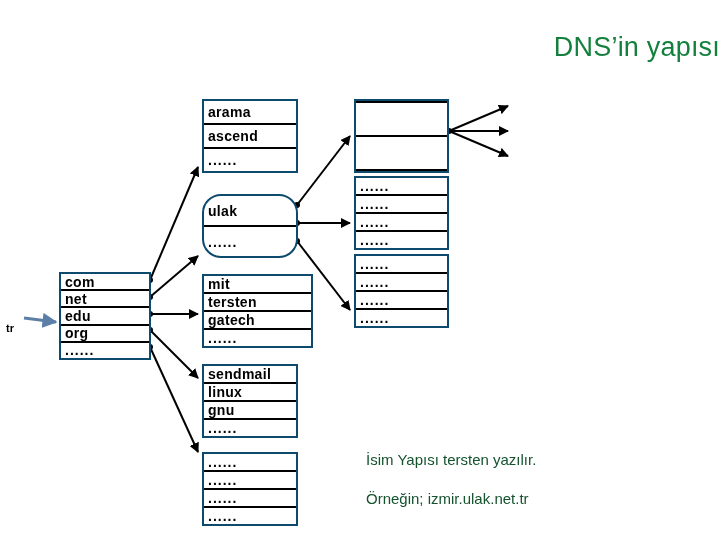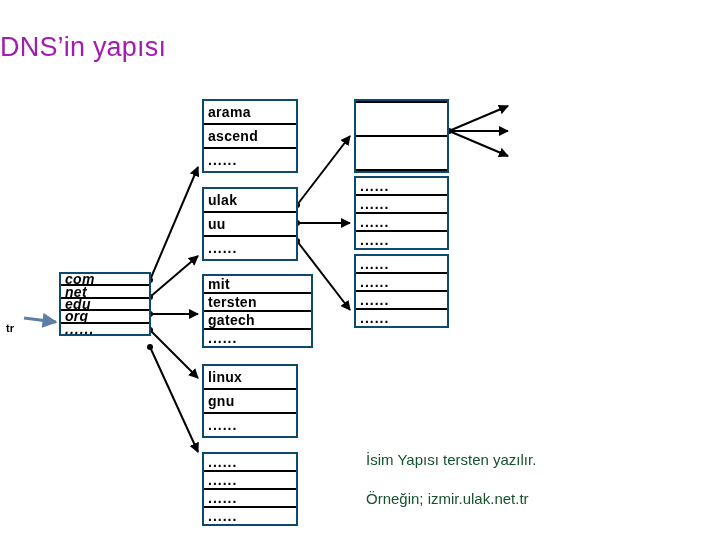--- a/index.html
+++ b/index.html
@@ -13,24 +13,24 @@
     height: 540px;
     background: #ffffff;
     overflow: hidden;
     font-family: "Liberation Sans", sans-serif;
   }
   #slide-title {
     position: absolute;
     left: 0;
     top: 32px;
     width: 720px;
-    text-align: left;
+    text-align: right;
     font-size: 27px;
     font-weight: 400;
-    color: #a21caf;
+    color: #15803d;
     letter-spacing: 0.2px;
   }
   .dns-box {
     position: absolute;
     border: 2px solid #0c4a6e;
     background: #ffffff;
     box-sizing: border-box;
     display: flex;
     flex-direction: column;
   }
@@ -129,48 +129,48 @@
     <line x1="297" y1="241" x2="350" y2="310" stroke="#000000" stroke-width="2" marker-end="url(#arrowhead)"></line>
 
     <circle cx="449" cy="131" r="3" fill="#000000"></circle>
     <line x1="449" y1="131" x2="508" y2="106" stroke="#000000" stroke-width="2" marker-end="url(#arrowhead)"></line>
     <line x1="449" y1="131" x2="508" y2="131" stroke="#000000" stroke-width="2" marker-end="url(#arrowhead)"></line>
     <line x1="449" y1="131" x2="508" y2="156" stroke="#000000" stroke-width="2" marker-end="url(#arrowhead)"></line>
   </svg>
 
   <div class="tr-label">tr</div>
 
-  <div class="dns-box" style="left:59px; top:272px; width:92px; height:64px;font-style:italic;">
+  <div class="dns-box" style="left:59px; top:272px; width:92px; height:88px;">
     <div class="dns-row">com</div>
     <div class="dns-row">net</div>
     <div class="dns-row">edu</div>
     <div class="dns-row">org</div>
     <div class="dns-row dots">......</div>
   </div>
 
   <div class="dns-box" style="left:202px; top:99px; width:96px; height:74px;">
     <div class="dns-row">arama</div>
     <div class="dns-row">ascend</div>
     <div class="dns-row dots">......</div>
   </div>
 
-  <div class="dns-box" style="left:202px; top:187px; width:96px; height:74px;">
+  <div class="dns-box" style="left:202px; top:194px; width:96px; height:64px;border-radius:19px;">
     <div class="dns-row">ulak</div>
-    <div class="dns-row">uu</div>
     <div class="dns-row dots">......</div>
   </div>
 
   <div class="dns-box" style="left:202px; top:274px; width:111px; height:74px;">
     <div class="dns-row">mit</div>
     <div class="dns-row">tersten</div>
     <div class="dns-row">gatech</div>
     <div class="dns-row dots">......</div>
   </div>
 
   <div class="dns-box" style="left:202px; top:364px; width:96px; height:74px;">
+    <div class="dns-row">sendmail</div>
     <div class="dns-row">linux</div>
     <div class="dns-row">gnu</div>
     <div class="dns-row dots">......</div>
   </div>
 
   <div class="dns-box" style="left:202px; top:452px; width:96px; height:74px;">
     <div class="dns-row dots">......</div>
     <div class="dns-row dots">......</div>
     <div class="dns-row dots">......</div>
     <div class="dns-row dots">......</div>

